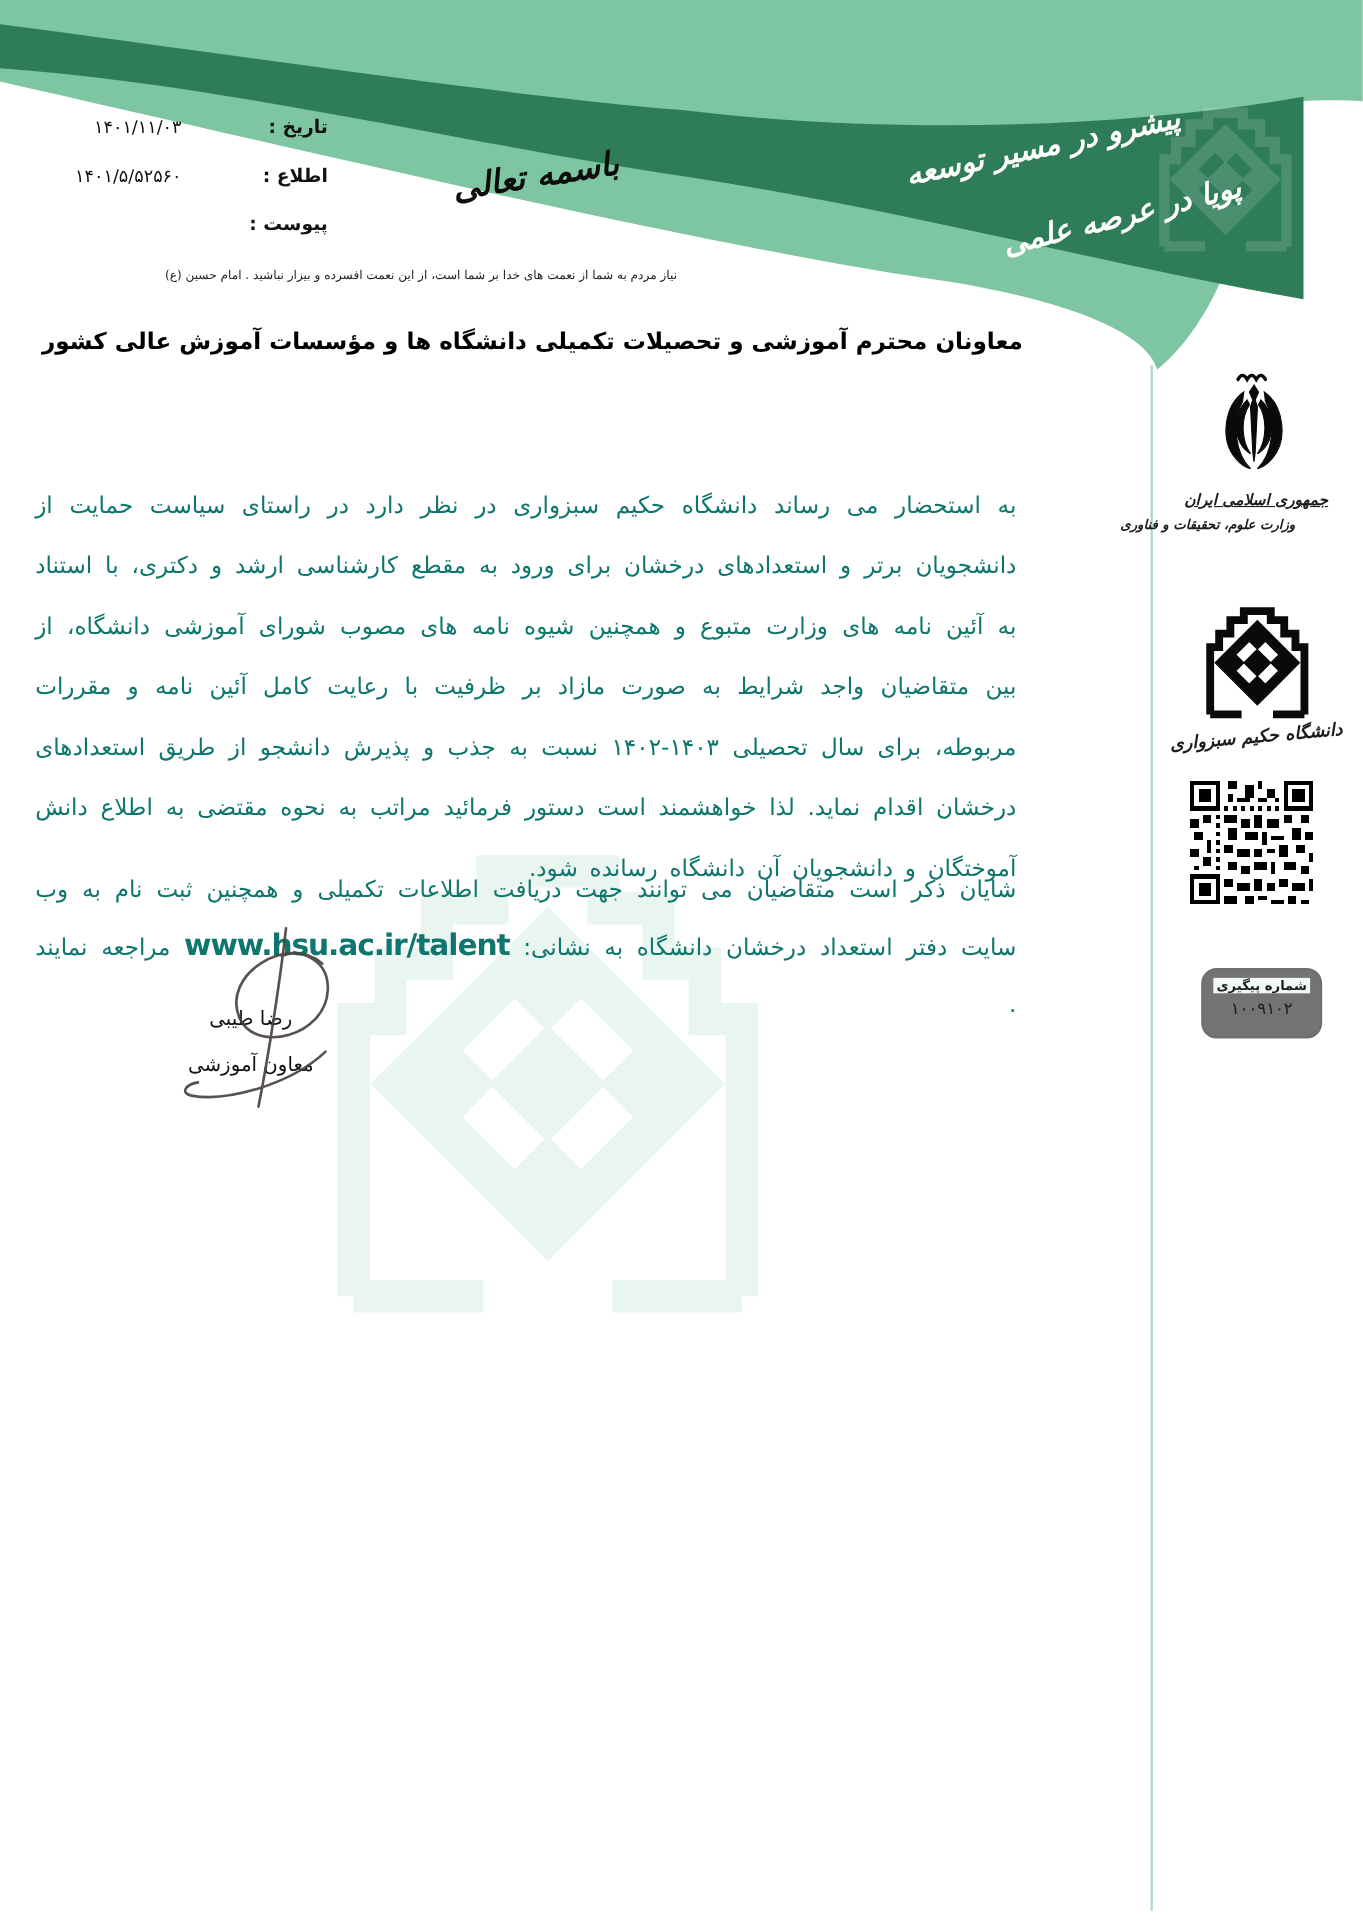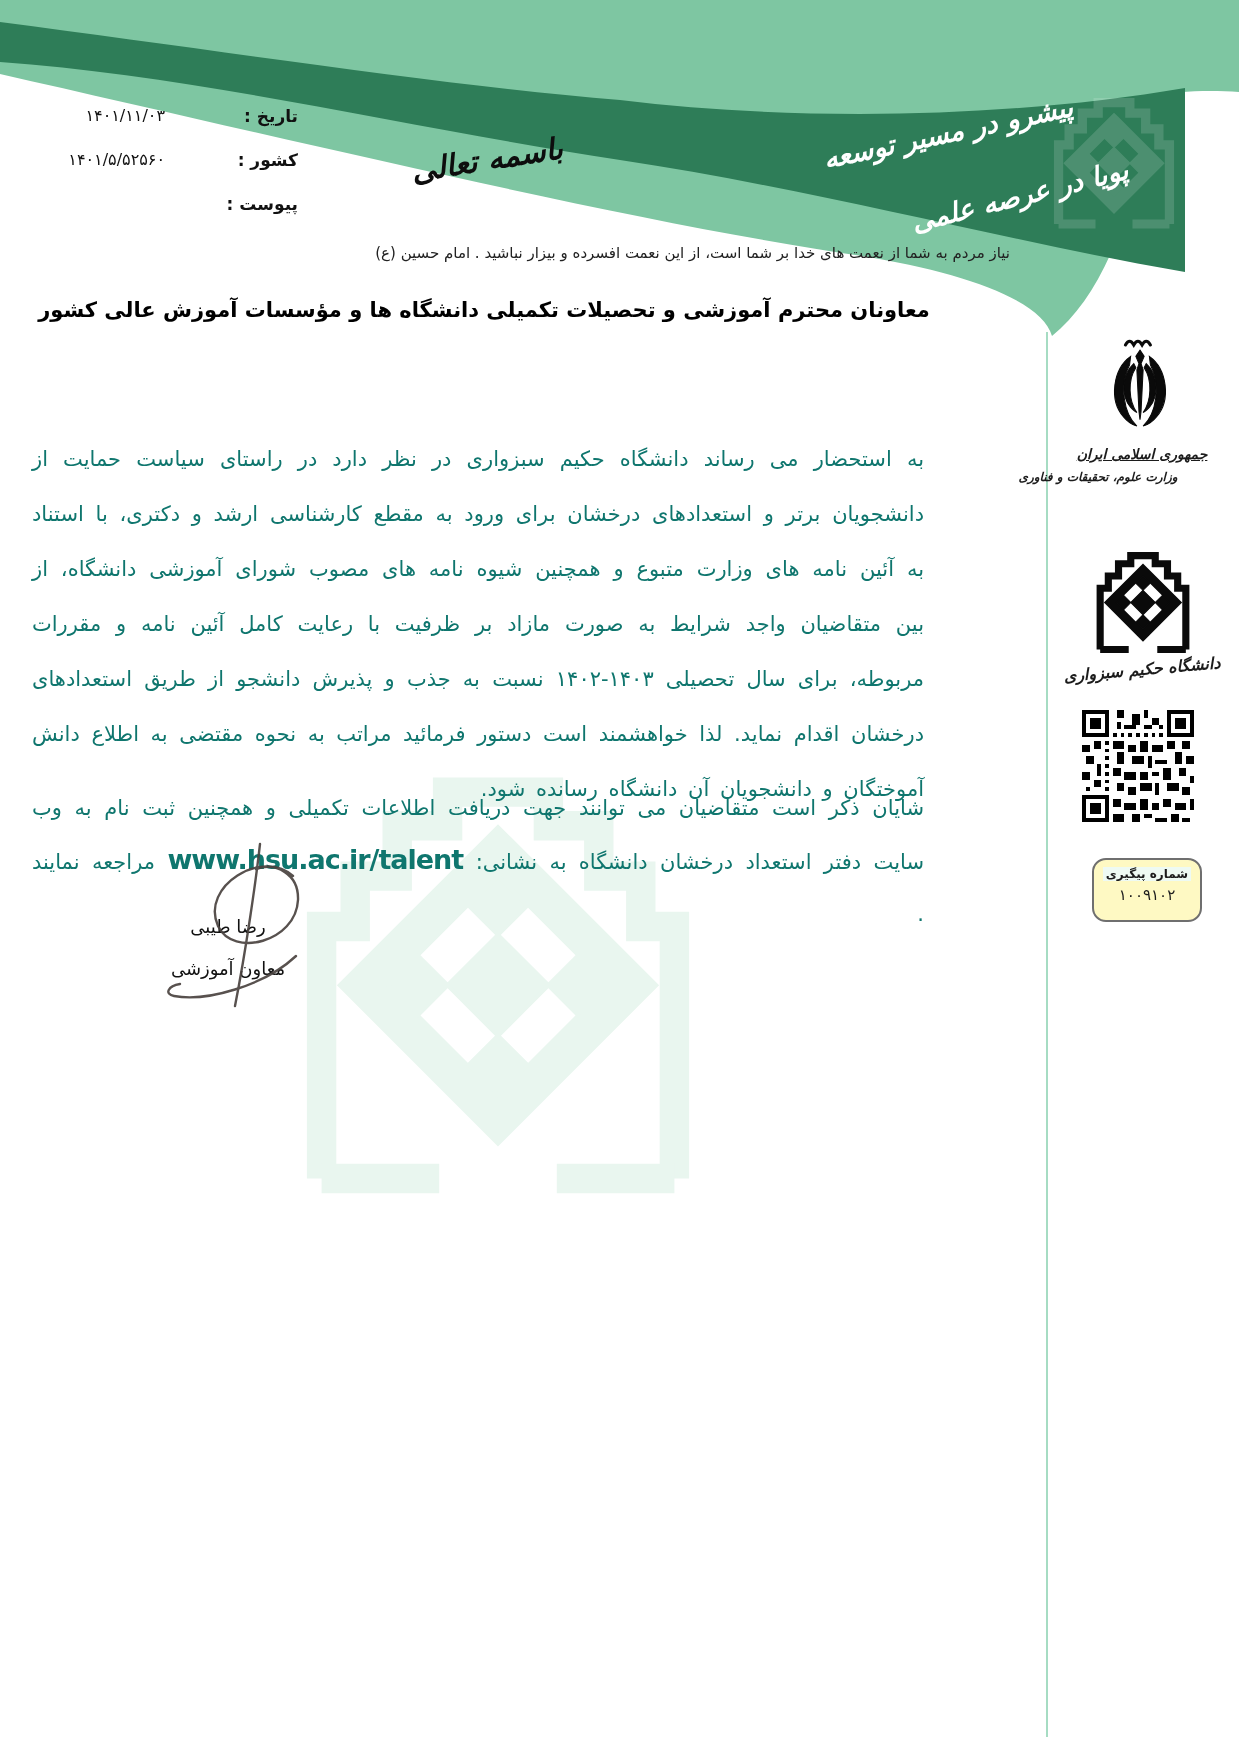--- a/index.html
+++ b/index.html
@@ -8,39 +8,39 @@
   .abs{position:absolute;}
   .rtl{direction:rtl;unicode-bidi:embed;}
   
   .meta-row{position:absolute;width:258px;height:30px;}
   .meta-label{position:absolute;right:0;font-weight:bold;font-size:17px;color:#111;}
   .meta-value{position:absolute;left:0;width:125px;text-align:right;font-size:16px;color:#111;}
   
   .besmele{left:372px;top:142px;width:230px;text-align:center;
            font-family:"DejaVu Serif",serif;font-style:italic;font-weight:bold;
            font-size:30px;transform:rotate(-9deg);color:#0d0d0d;}
-  .quote{left:150px;top:244px;width:860px;text-align:right;font-size:15px;color:#222;}
+  .quote{left:150px;top:244px;width:860px;text-align:left;font-size:11px;color:#222;}
   
   .recipient{left:38px;top:298px;width:892px;text-align:center;font-weight:bold;font-size:21px;color:#000;}
   .salutation{left:38px;top:372px;width:892px;text-align:right;font-size:19px;}
   .para{left:32px;top:432px;width:892px;text-align:justify;text-align-last:right;
         font-size:21px;line-height:55px;word-spacing:4px;color:#0f766e;}
   .para2{top:782px;line-height:52px;}
   .url{font-family:"DejaVu Sans",sans-serif;font-size:27px;font-weight:bold;direction:ltr;
        unicode-bidi:embed;letter-spacing:-1px;}
   .signblock{left:148px;top:906px;width:160px;text-align:center;font-size:18px;line-height:42px;color:#111;}
   
   .caption1{left:1058px;top:446px;width:168px;text-align:center;
             font-family:"DejaVu Serif",serif;font-style:italic;font-weight:bold;font-size:14px;text-decoration:underline;}
   .caption2{left:1006px;top:470px;width:184px;text-align:center;
             font-family:"DejaVu Serif",serif;font-style:italic;font-weight:bold;font-size:12px;}
   .uni-caption{left:1056px;top:660px;width:172px;text-align:center;transform:rotate(-5deg);
             font-family:"DejaVu Serif",serif;font-style:italic;font-weight:bold;font-size:16px;}
-  .track-box{left:1092px;top:858px;width:106px;height:60px;border:2px solid #6f6f6f;
-             border-radius:14px;text-align:center;background:#fef9c3;}
+  .track-box{left:1092px;top:880px;width:106px;height:60px;border:2px solid #6f6f6f;
+             border-radius:14px;text-align:center;background:#737373;}
   .track-label{display:inline-block;margin-top:7px;font-size:12px;font-weight:bold;background:#eefaf3;padding:0 3px;}
   .track-num{font-size:15px;margin-top:4px;letter-spacing:1px;}
   .vline{left:1046px;top:332px;width:2px;height:1405px;background:#a6dcc3;}
   
   .footer{left:1052px;top:1185px;width:180px;text-align:center;font-size:13.5px;
           font-weight:bold;line-height:34px;color:#222;}
   .site{font-family:"DejaVu Serif",serif;font-style:italic;font-size:15px;}
   .wm{opacity:1;}
 </style>
 </head>
@@ -104,21 +104,21 @@
 
   <svg class="abs wm" style="left:288px;top:758px" width="420" height="442" viewBox="0 0 100 105">
     <use href="#hsu-logo" fill="#e9f6ef" stroke="#e9f6ef"></use>
   </svg>
 
   <div class="meta-row rtl" style="left:40px;top:106px">
     <span class="meta-label">تاریخ :</span>
     <span class="meta-value">۱۴۰۱/۱۱/۰۳</span>
   </div>
   <div class="meta-row rtl" style="left:40px;top:150px">
-    <span class="meta-label">کشور :</span>
+    <span class="meta-label">اطلاع :</span>
     <span class="meta-value">۱۴۰۱/۵/۵۲۵۶۰</span>
   </div>
   <div class="meta-row rtl" style="left:40px;top:194px">
     <span class="meta-label">پیوست :</span>
     <span class="meta-value"></span>
   </div>
 
   <div class="abs besmele rtl">باسمه تعالی</div>
   <div class="abs quote rtl">نیاز مردم به شما از نعمت های خدا بر شما است، از این نعمت افسرده و بیزار نباشید . امام حسین (ع)</div>
 

